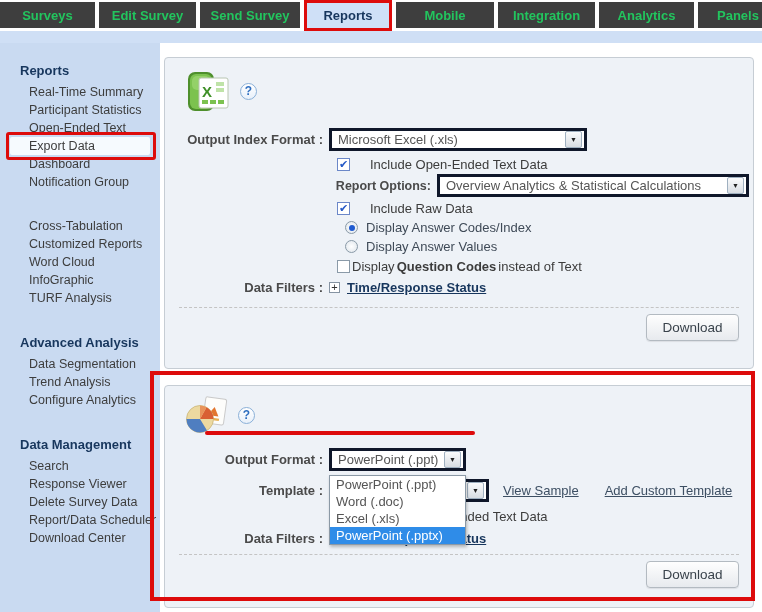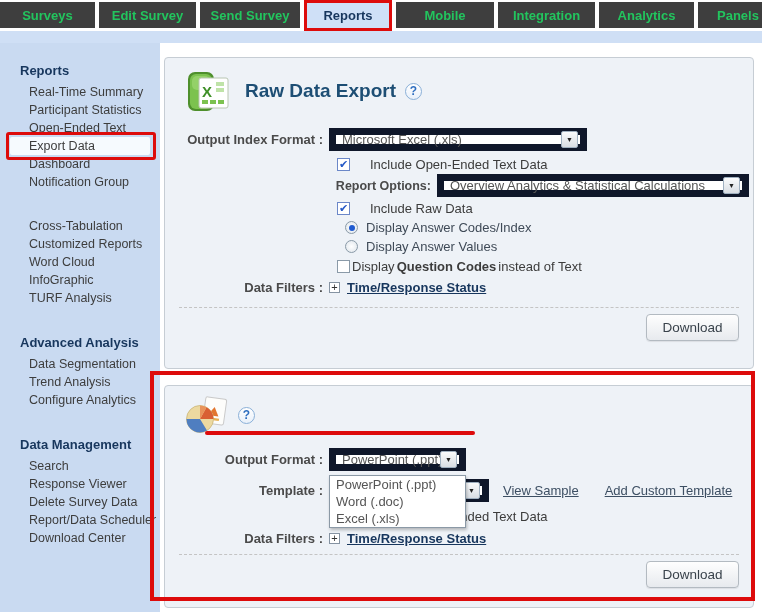--- a/index.html
+++ b/index.html
@@ -43,21 +43,21 @@
   .help { width:17px; height:17px; border-radius:50%; border:1px solid #8ab0d8;
           background:linear-gradient(#ffffff,#e8f0fa); color:#2f6fc0; font-weight:bold; font-size:12px;
           display:flex; align-items:center; justify-content:center; margin-left:9px; cursor:pointer; flex-shrink:0; }
 
   .row { display:flex; align-items:center; }
   .lbl { width:150px; margin-left:8px; text-align:right; font-weight:bold; color:#4a4a4a;
          font-size:13px; flex-shrink:0; white-space:nowrap; }
   .lbl.wide { width:258px; font-size:12.5px; }
   .ctl { margin-left:6px; }
 
-  .sel { display:inline-flex; align-items:center; background:#fff; border:7px solid #0f172a; height:23px; }
+  .sel { display:inline-flex; align-items:center; background:#fff; border:3px solid #0f172a; height:23px; }
   .sel .v { flex:1; padding:0 6px; font-size:13px; color:#555; white-space:nowrap; overflow:hidden; }
   .sel .btn { width:17px; height:17px; margin-right:2px; border:1px solid #9fb0c0; border-radius:2px;
               background:linear-gradient(#fafbfc,#d8dde3); display:flex; align-items:center;
               justify-content:center; flex-shrink:0; cursor:pointer; }
   .sel .btn::after { content:"▼"; font-size:7px; color:#222; }
 
   .cb { width:13px; height:13px; border:1px solid #8a9aa8; background:#fff; flex-shrink:0;
         display:inline-flex; align-items:center; justify-content:center; cursor:pointer; }
   .cb.checked { border-color:#6b87c8; }
   .cb.checked::after { content:"✔"; font-size:11px; color:#2458c6; margin-top:-1px; }
@@ -172,21 +172,20 @@
             <rect x="5" y="6" rx="6" width="22" height="35" fill="#7cc24f"></rect>
             <rect x="7" y="8" rx="5" width="18" height="14" fill="#94d168"></rect>
             <rect x="14" y="10" width="29" height="30" rx="2" fill="#ffffff" stroke="#b9c6b2"></rect>
             <text x="17" y="29" font-size="15" font-weight="bold" fill="#3e8f27" font-family="Liberation Sans, sans-serif">X</text>
             <rect x="31" y="14" width="8" height="4" fill="#bfe3a8"></rect>
             <rect x="31" y="20" width="8" height="4" fill="#bfe3a8"></rect>
             <rect x="17" y="32" width="6" height="4" fill="#7cc24f"></rect>
             <rect x="25" y="32" width="6" height="4" fill="#7cc24f"></rect>
             <rect x="33" y="32" width="6" height="4" fill="#7cc24f"></rect>
           </svg>
-          <div class="panel-title">Raw Data Export</div>
           <div class="help">?</div>
         </div>
 
         <div class="row mt14">
           <div class="lbl">Output Index Format :</div>
           <div class="ctl sel" style="width:258px">
             <div class="v">Microsoft Excel (.xls)</div>
             <div class="btn"></div>
           </div>
         </div>
@@ -287,19 +286,20 @@
 
         <div class="dash mt8"></div>
         <div class="btnrow mt6">
           <div class="dl">Download</div>
         </div>
 
         <div class="ddlist">
           <div class="ddopt">PowerPoint (.ppt)</div>
           <div class="ddopt">Word (.doc)</div>
           <div class="ddopt">Excel (.xls)</div>
+          <div class="ddopt hl">PowerPoint (.pptx)</div>
         </div>
       </div>
 
       <div class="ann-panel2"></div>
     </div>
   </div>
 </div>
 
 </body></html>

